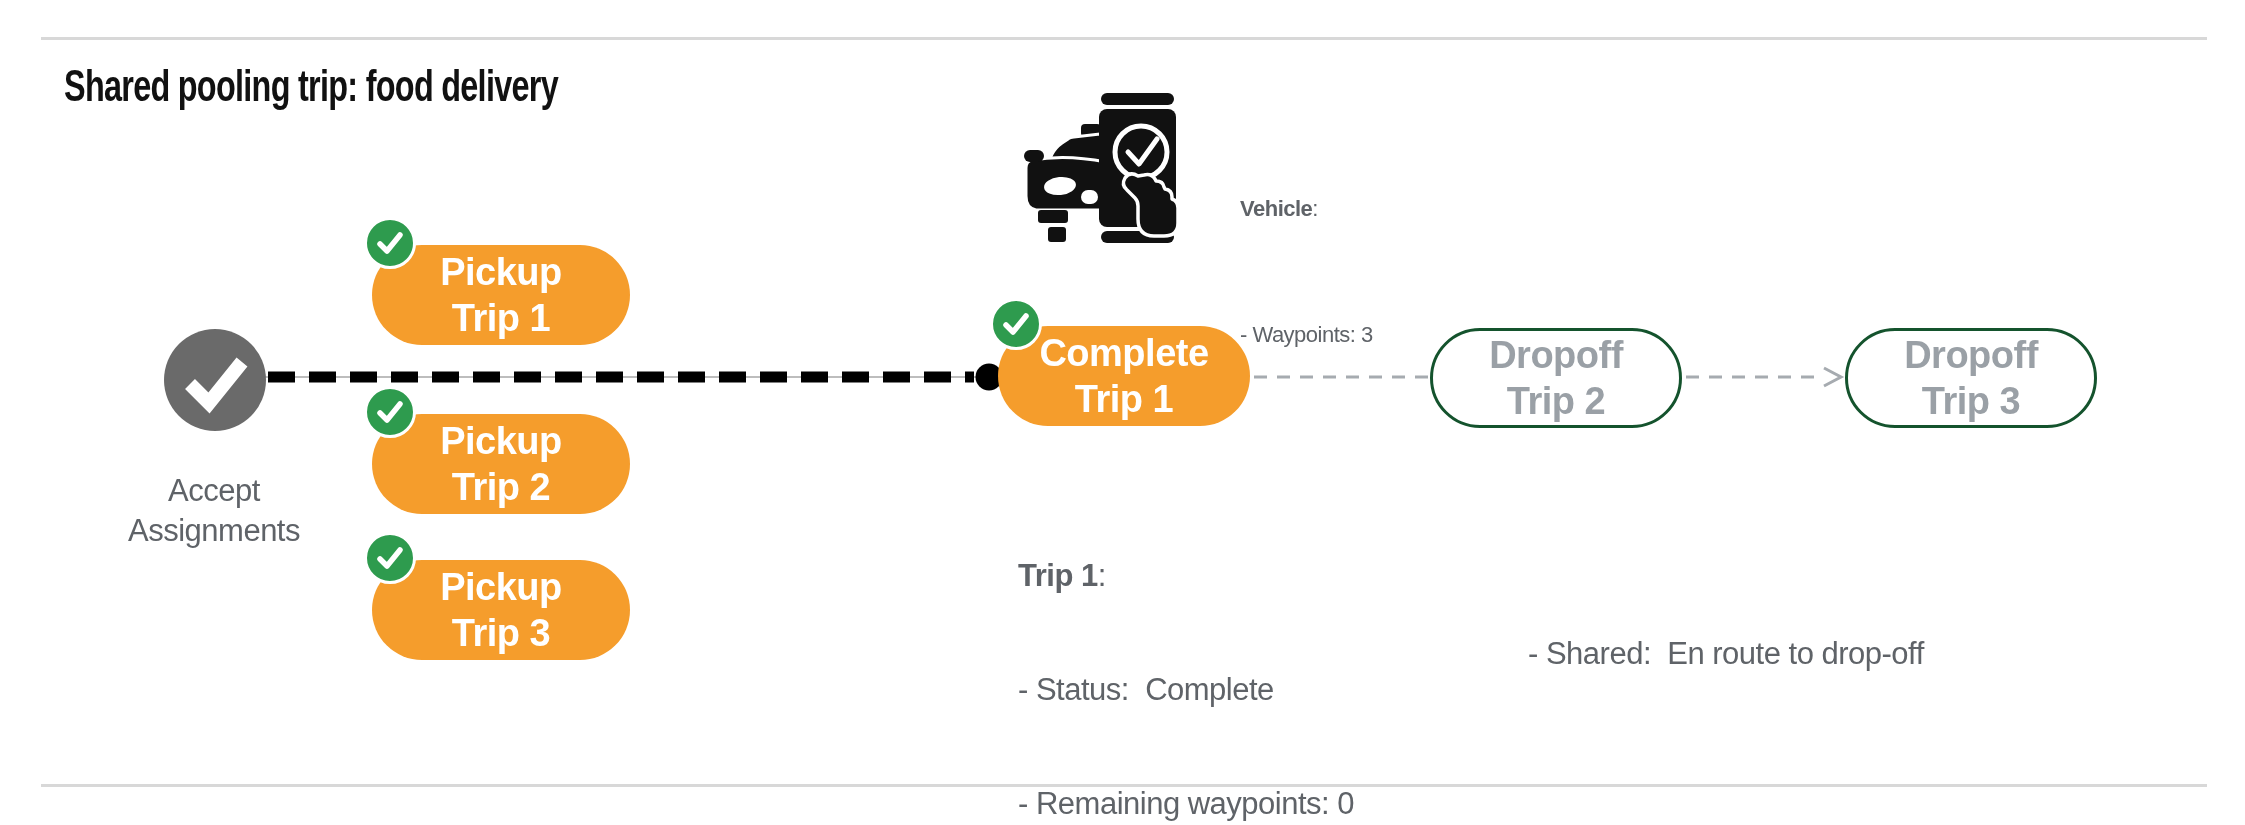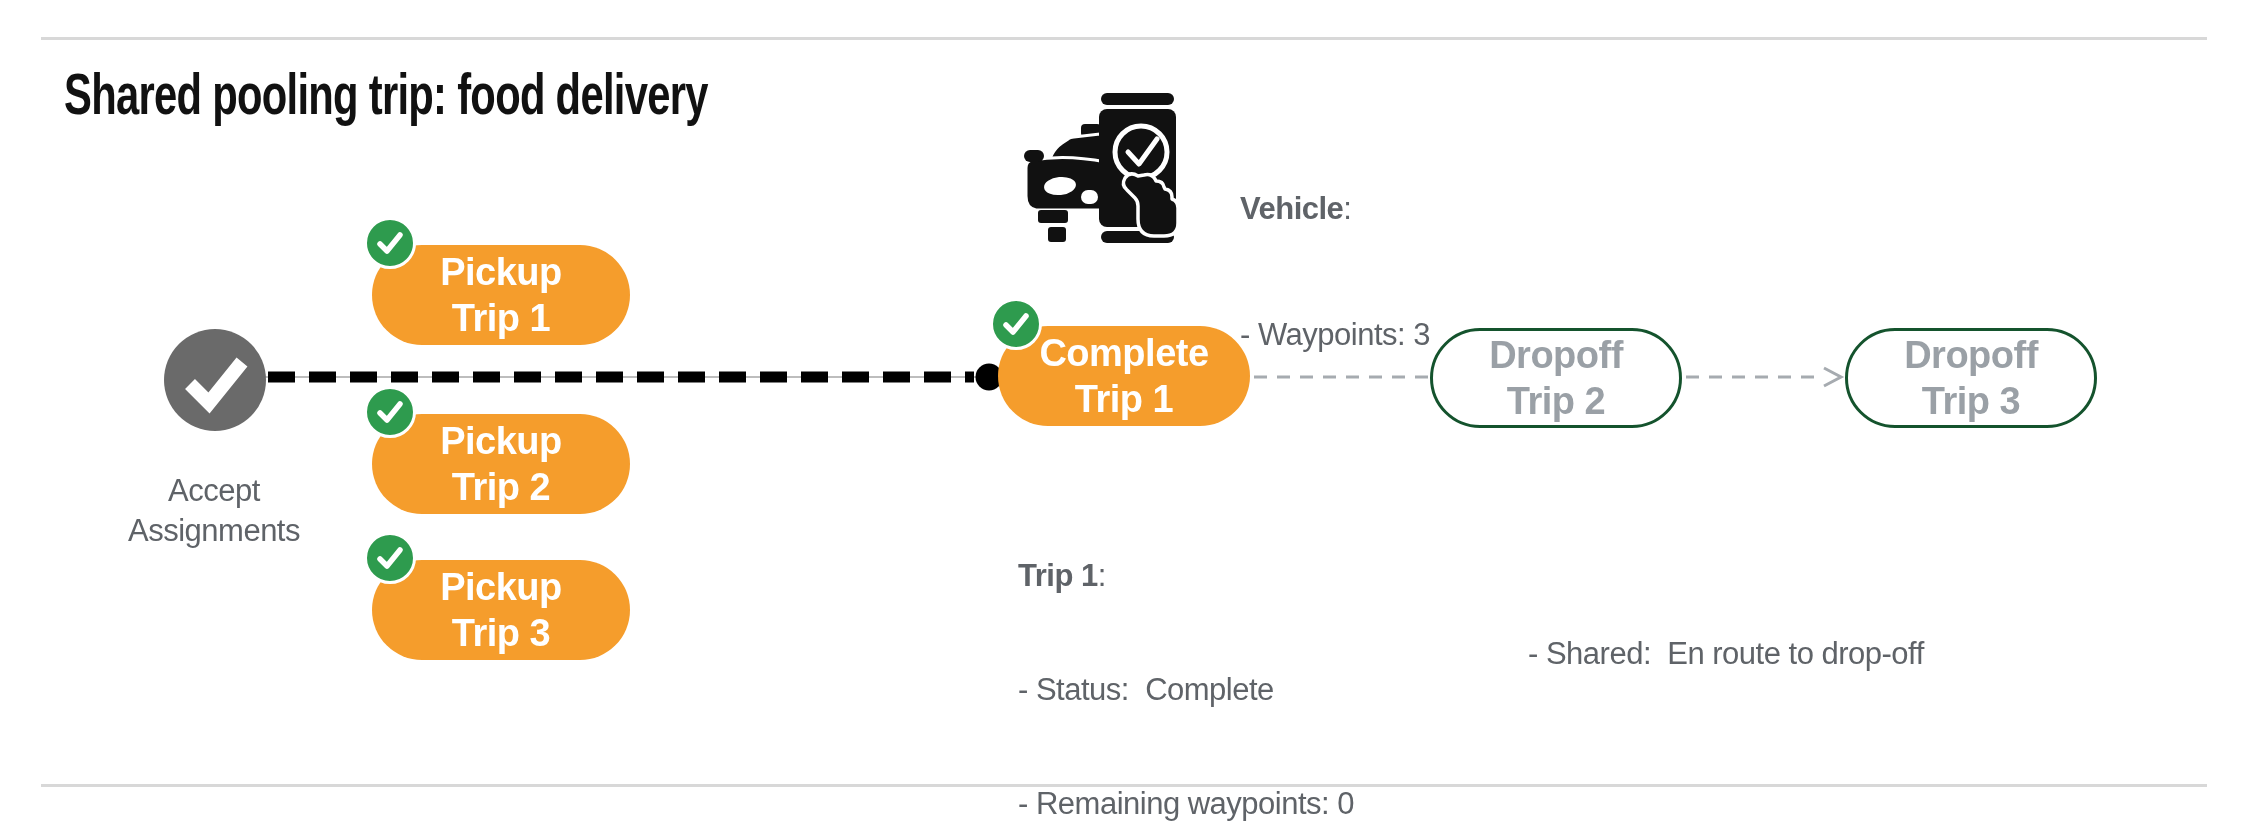--- a/index.html
+++ b/index.html
@@ -6,21 +6,21 @@
   .canvas{
     position:relative;width:2245px;height:825px;background:#ffffff;overflow:hidden;
     font-family:"Liberation Sans",sans-serif;color:#5f6368;
   }
   .divider{position:absolute;left:41px;width:2166px;height:3px;background:#d8d8d8;}
   .divider.top{top:37px;}
   .divider.bottom{top:784px;}
 
   .page-title{
     position:absolute;left:64px;top:60px;margin:0;
-    font-size:58px;font-weight:bold;color:#111111;letter-spacing:-1px;white-space:nowrap;
+    font-size:45px;font-weight:bold;color:#111111;letter-spacing:-1px;white-space:nowrap;
   }
   .page-title .squeeze{display:inline-block;transform:scaleX(0.72);transform-origin:0 50%;}
 
   .connectors{position:absolute;left:0;top:0;width:2245px;height:825px;pointer-events:none;}
 
   .start-circle{
     position:absolute;left:164px;top:329px;width:102px;height:102px;border-radius:50%;
     background:#6a6a6a;display:flex;align-items:center;justify-content:center;
   }
   .start-label{
@@ -39,21 +39,21 @@
   .pill .l1,.pill .l2{display:block;}
 
   .badge{
     position:absolute;left:-8px;top:-28px;width:46px;height:46px;border-radius:50%;
     background:#2e9b4e;border:3px solid #ffffff;
     display:flex;align-items:center;justify-content:center;
   }
 
   .vehicle-icon{position:absolute;left:1024px;top:86px;}
 
-  .vehicle-info{position:absolute;left:1240px;top:104px;font-size:31px;line-height:42px;letter-spacing:-0.5px;color:#5f6368;white-space:pre;}
+  .vehicle-info{position:absolute;left:1240px;top:104px;font-size:22px;line-height:42px;letter-spacing:-0.5px;color:#5f6368;white-space:pre;}
   .vehicle-info b{font-weight:bold;}
 
   .status-block{position:absolute;font-size:31px;line-height:38px;letter-spacing:-0.5px;color:#5f6368;white-space:pre;}
   .status-block .head{font-weight:bold;}
   .status-block .head .suffix{font-weight:normal;}
   #trip-block-12{left:1018px;top:481px;}
   #trip-block-3{left:1528px;top:559px;}
 </style>
 </head>
 <body>

